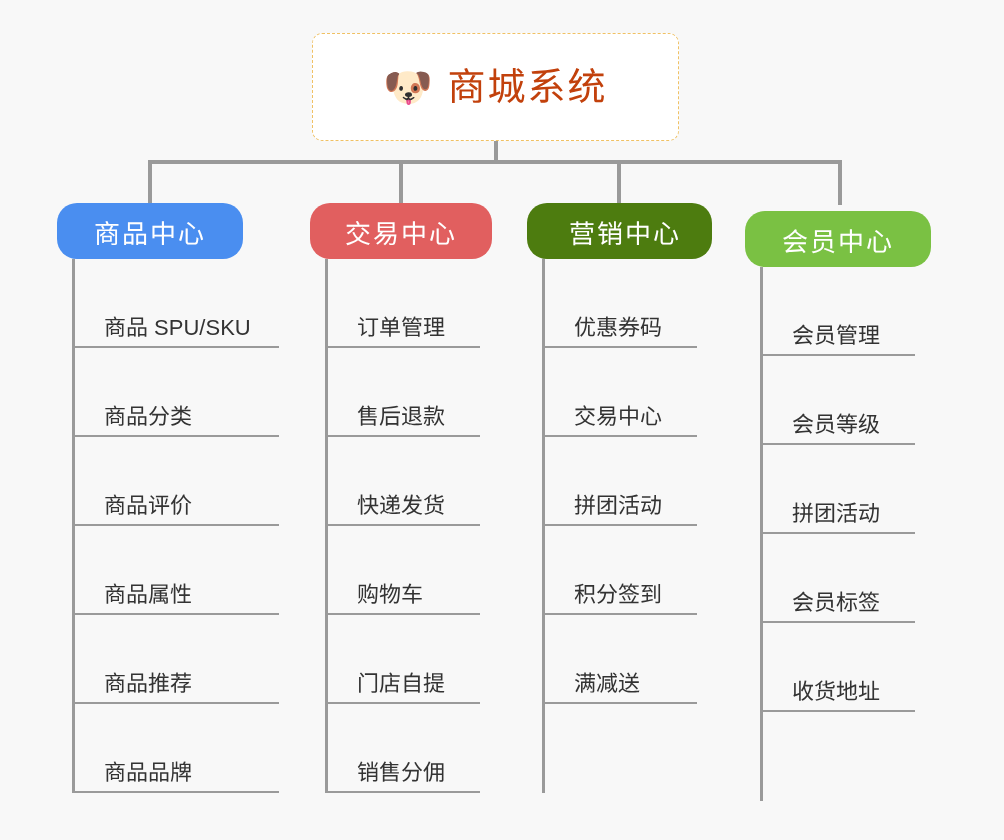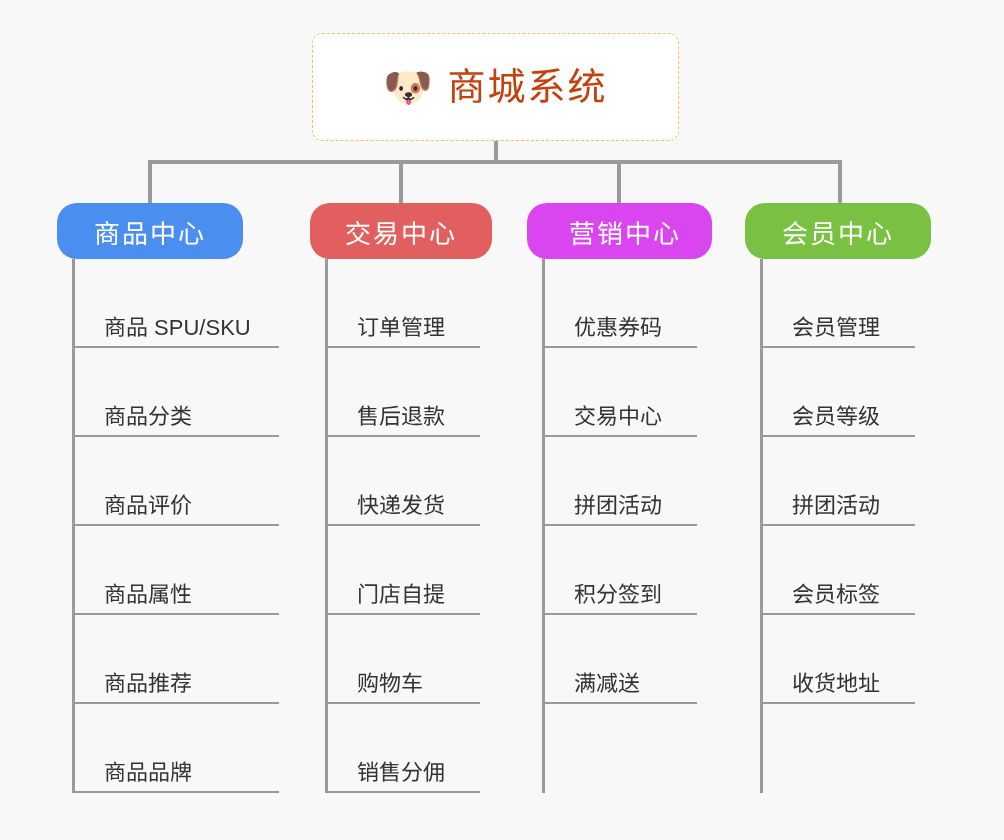--- a/index.html
+++ b/index.html
@@ -178,35 +178,35 @@
           </div>
           <div class="leaf">
             <span class="leaf-label">售后退款</span>
             <div class="leaf-rule" style="width: 155px;"></div>
           </div>
           <div class="leaf">
             <span class="leaf-label">快递发货</span>
             <div class="leaf-rule" style="width: 155px;"></div>
           </div>
           <div class="leaf">
+            <span class="leaf-label">购物车</span>
+            <div class="leaf-rule" style="width: 155px;"></div>
+          </div>
+          <div class="leaf">
             <span class="leaf-label">门店自提</span>
             <div class="leaf-rule" style="width: 155px;"></div>
           </div>
           <div class="leaf">
-            <span class="leaf-label">购物车</span>
-            <div class="leaf-rule" style="width: 155px;"></div>
-          </div>
-          <div class="leaf">
             <span class="leaf-label">销售分佣</span>
             <div class="leaf-rule" style="width: 155px;"></div>
           </div>
         </div>
       </div>
       <div class="column" style="left: 527px;">
-        <div class="cat-box" style="width: 185px; background: #d946ef; padding-left: 11px;">
+        <div class="cat-box" style="width: 185px; background: #4d7c0f; padding-left: 11px;">
           <span>营销中心</span>
         </div>
         <div class="leaf-list">
           <div class="spine" style="height: 534px;"></div>
           <div class="leaf">
             <span class="leaf-label">优惠券码</span>
             <div class="leaf-rule" style="width: 155px;"></div>
           </div>
           <div class="leaf">
             <span class="leaf-label">交易中心</span>
@@ -219,21 +219,21 @@
           <div class="leaf">
             <span class="leaf-label">积分签到</span>
             <div class="leaf-rule" style="width: 155px;"></div>
           </div>
           <div class="leaf">
             <span class="leaf-label">满减送</span>
             <div class="leaf-rule" style="width: 155px;"></div>
           </div>
         </div>
       </div>
-      <div class="column" style="left: 745px;">
+      <div class="column" style="left: 745px; margin-top: 8px;">
         <div class="cat-box" style="width: 186px; background: rgb(122, 193, 67);">
           <span>会员中心</span>
         </div>
         <div class="leaf-list">
           <div class="spine" style="height: 534px;"></div>
           <div class="leaf">
             <span class="leaf-label">会员管理</span>
             <div class="leaf-rule" style="width: 155px;"></div>
           </div>
           <div class="leaf">

